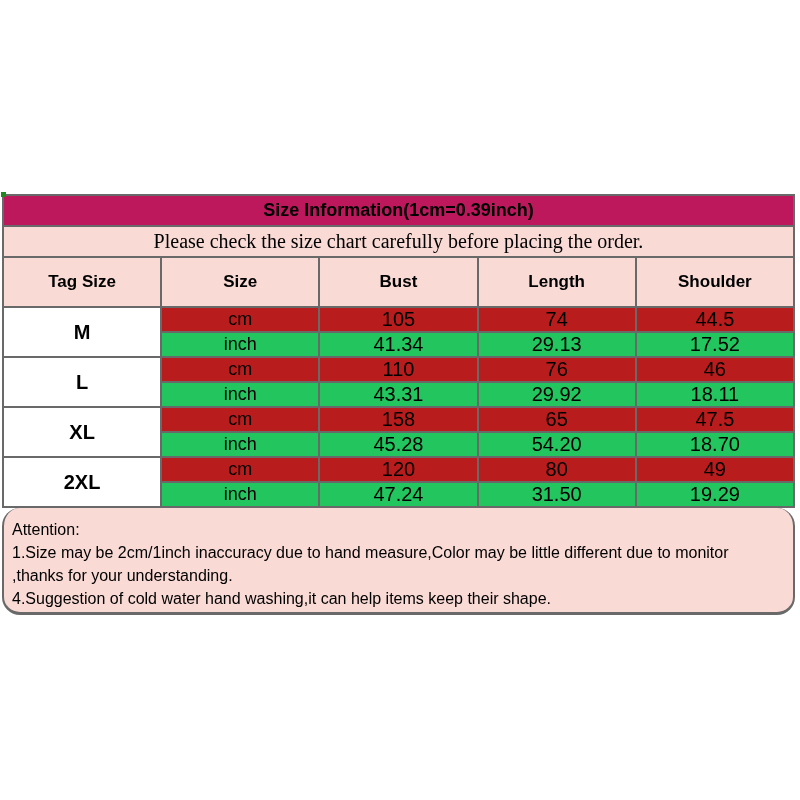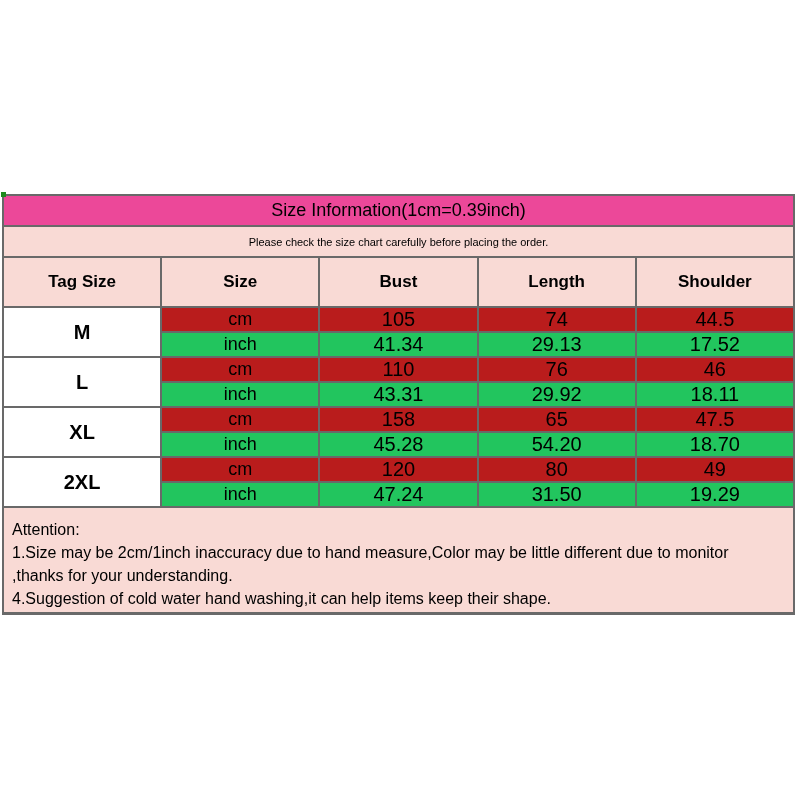--- a/index.html
+++ b/index.html
@@ -39,29 +39,30 @@
   table.size-table td,
   table.size-table th {
     border: 2px solid #696969;
     text-align: center;
     vertical-align: middle;
     padding: 0;
     overflow: hidden;
   }
   .title-row td {
     height: 29px;
-    background: #ec4899;
+    background: #be185d;
     font-size: 18px;
-    font-weight: normal;
+    font-weight: bold;
   }
   .subtitle-row td {
     height: 29px;
     background: #f9dad5;
-    font-size: 11px;
+    font-size: 20px;
     font-weight: normal;
+    font-family: Liberation Serif, serif;
   }
   .header-row th {
     height: 48px;
     background: #f9dad5;
     font-size: 17px;
     font-weight: bold;
   }
   .cm-row td {
     height: 22px;
     background: #b91c1c;
@@ -83,20 +84,21 @@
   }
   .attention {
     background: #f9dad5;
     border-left: 2px solid #696969;
     border-right: 2px solid #696969;
     border-bottom: 3px solid #696969;
     padding: 10px 8px 2px 8px;
     font-size: 16px;
     line-height: 23px;
     text-align: left;
+    border-radius: 18px;
   }
 </style>
 </head>
 <body>
 
 <div class="corner-artifact"></div>
 
 <div class="chart">
   <table class="size-table">
     <tbody>

